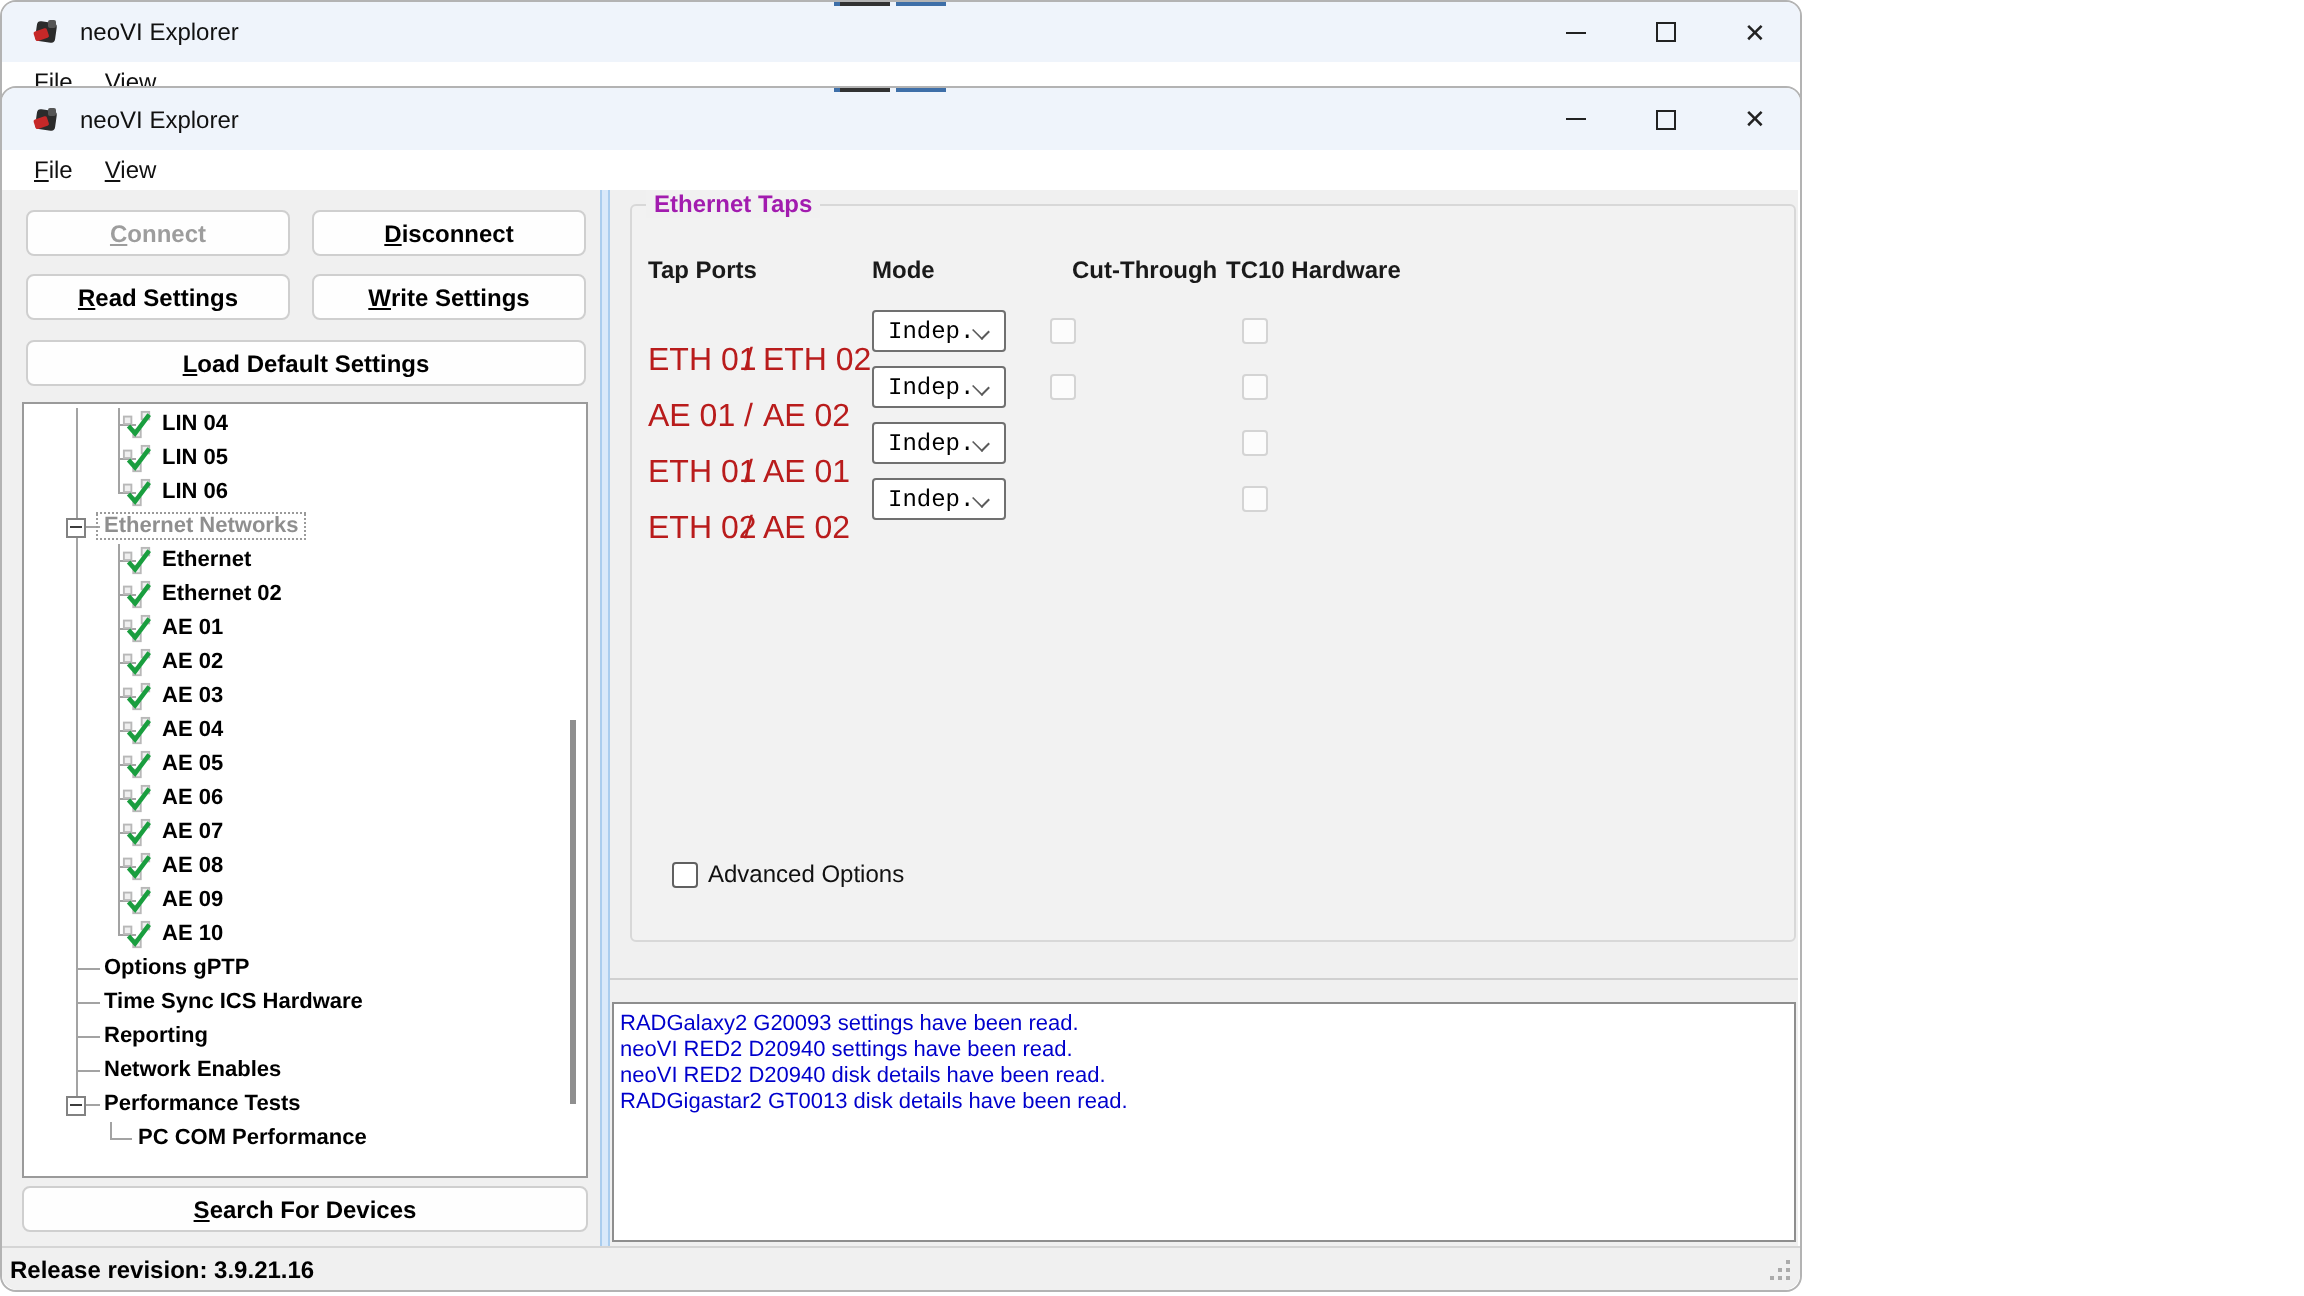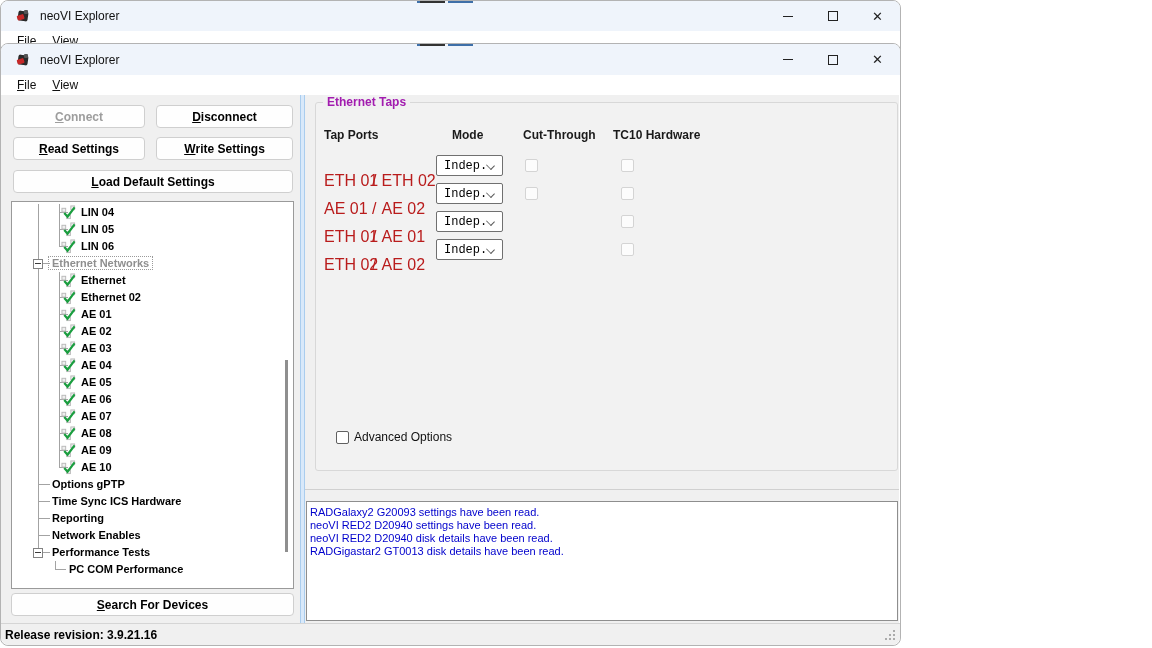--- a/index.html
+++ b/index.html
@@ -70,21 +70,21 @@
   .trow.sel .tlabel { color:#8f8f8f; outline:1px dotted #9a9a9a; padding:0 3px; left:37px; }
   .vthumb { position:absolute; right:5px; top:158px; width:3px; height:192px; background:#8f8f8f; }
 
   
   .upper-right { position:absolute; left:0; right:0; top:0; height:395px; border-bottom:1px solid #d0d0d0; }
   .groupbox { position:absolute; left:10px; top:7px; width:583px; height:369px;
               border:1px solid #d8d8d8; border-radius:3px; background:#f2f2f2; }
   .gb-legend { position:absolute; left:7px; top:-8px; background:#f1f1f1; padding:0 4px;
                font-size:12px; font-weight:bold; color:#a21caf; }
   .tap-header { position:absolute; top:25px; font-size:12px; font-weight:bold; color:#1a1a1a; white-space:nowrap; }
-  .th-ports { left:8px; } .th-mode { left:120px;margin-left:16px; } .th-cut { left:207px; } .th-tc10 { left:297px; }
+  .th-ports { left:8px; } .th-mode { left:120px; } .th-cut { left:220px; } .th-tc10 { left:297px; }
   .taprows { position:absolute; left:0; top:52px; right:0; }
   .taprow { position:relative; height:21px; margin-bottom:7px; }
   .tports { position:absolute; left:8px; top:3px; font-size:16px; color:#b91c1c; white-space:nowrap;margin-top:14px; }
   .pa { display:inline-block; width:48px; }
   .psep { margin-right:5px; }
   .combo { position:absolute; left:120px; top:0; width:67px; height:21px; background:#fff;
            border:1px solid #707070; border-radius:2px; font-size:12px; display:flex; align-items:center;
            padding-left:7px;font-family:Liberation Mono, monospace; }
   .chev { position:absolute; right:8px; top:6px; width:7px; height:7px;
           border-right:1.4px solid #5a5a5a; border-bottom:1.4px solid #5a5a5a; transform:rotate(45deg) scale(1,0.8); }

